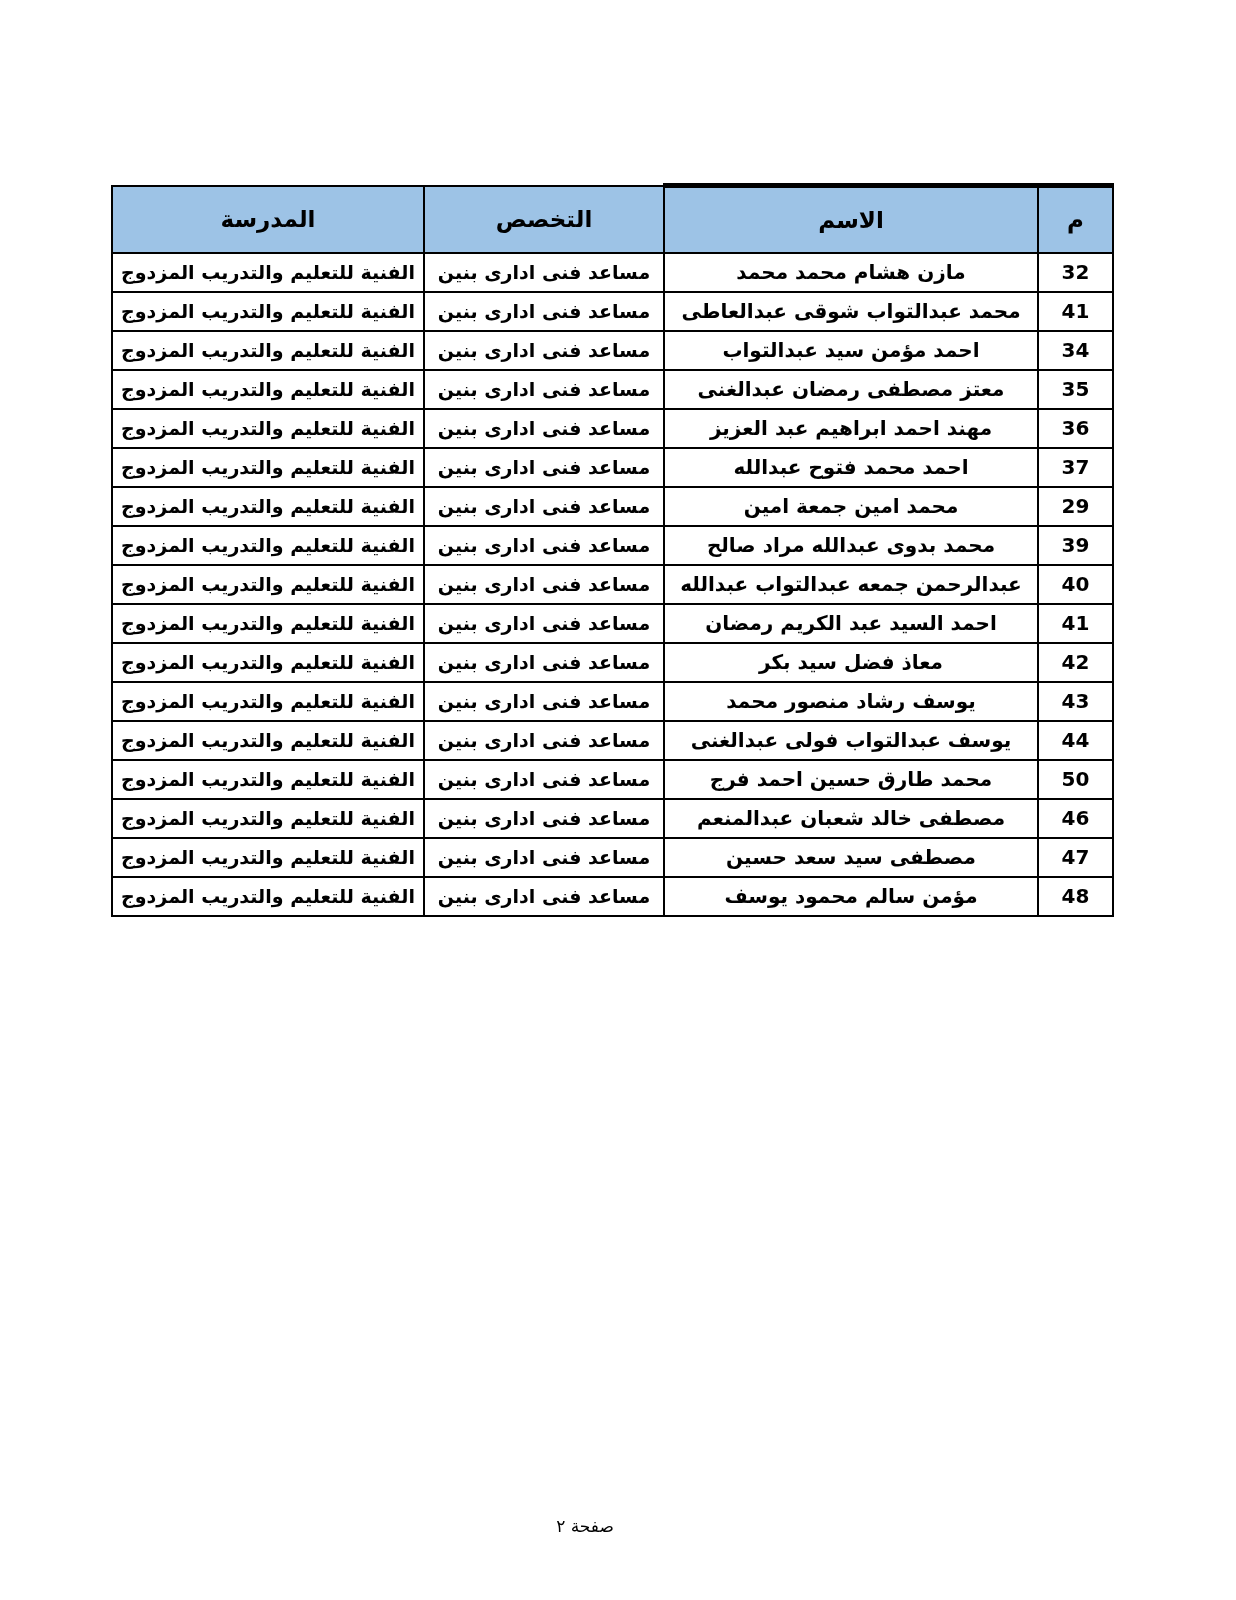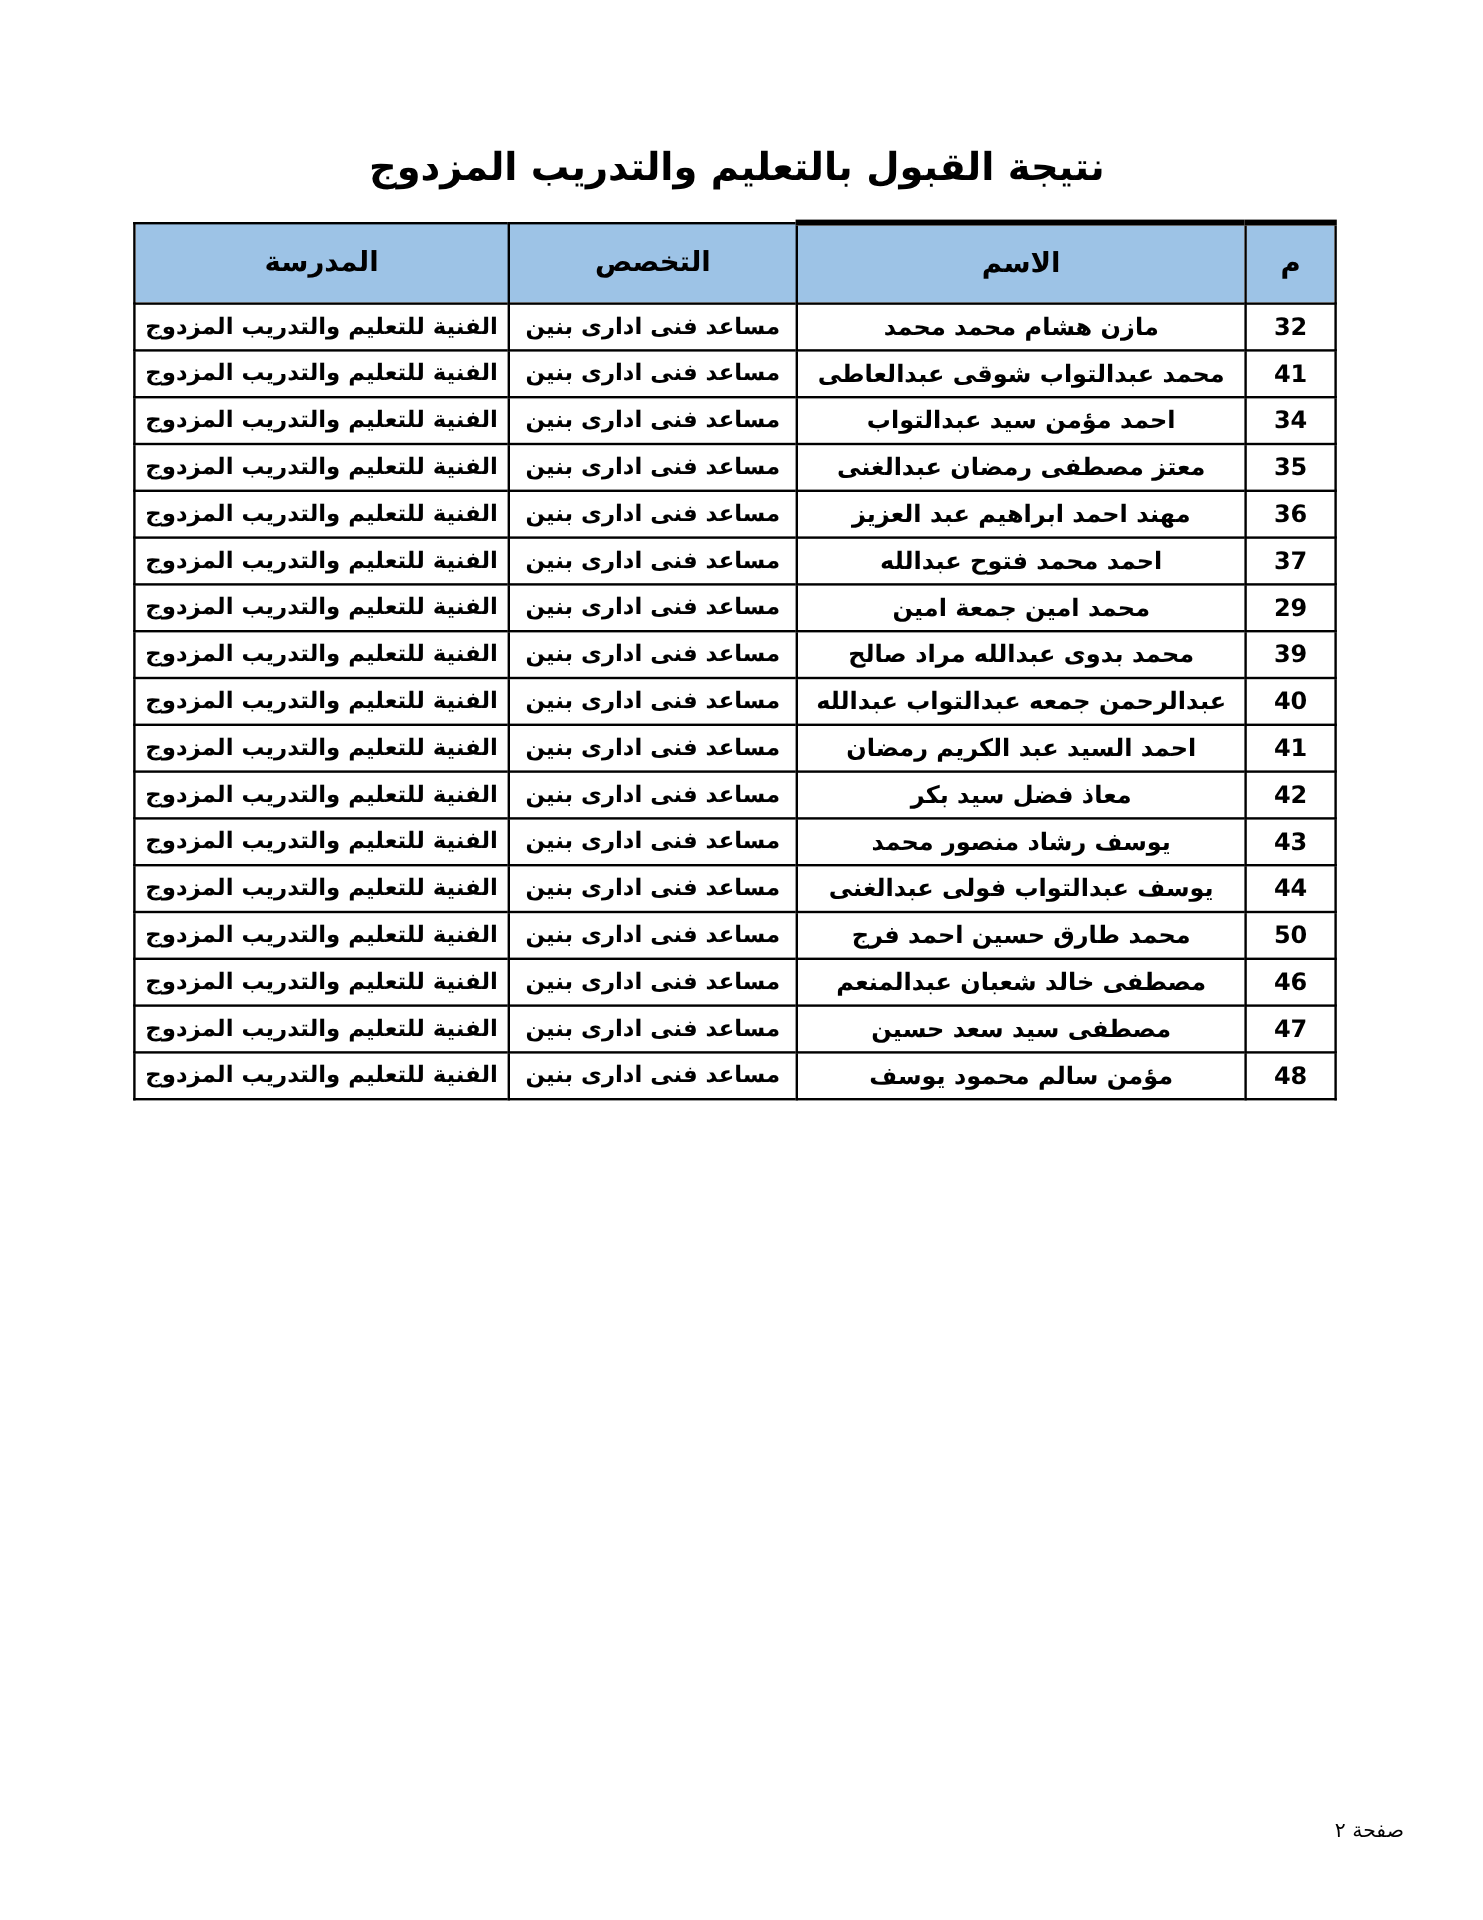--- a/index.html
+++ b/index.html
@@ -64,32 +64,31 @@
   table.results td{
     height:39px;
     font-size:19px;
   }
   table.results td.col-no{font-size:20px;}
   table.results td.col-name{font-size:20px;margin-left:17px;}
   .page-footer{
     position:absolute;
     top:1516px;left:0;
     width:1170px;
-    text-align:right;
+    text-align:center;
     font-size:17px;
     font-weight:normal;
     direction:rtl;
   }
 </style>
 </head>
 <body>
 
 <div class="page">
 
-  <div class="doc-title">نتيجة القبول بالتعليم والتدريب المزدوج</div>
 
   <table class="results">
     <colgroup>
       <col class="c-no">
       <col class="c-name">
       <col class="c-spec">
       <col class="c-school">
     </colgroup>
     <thead>
       <tr>

